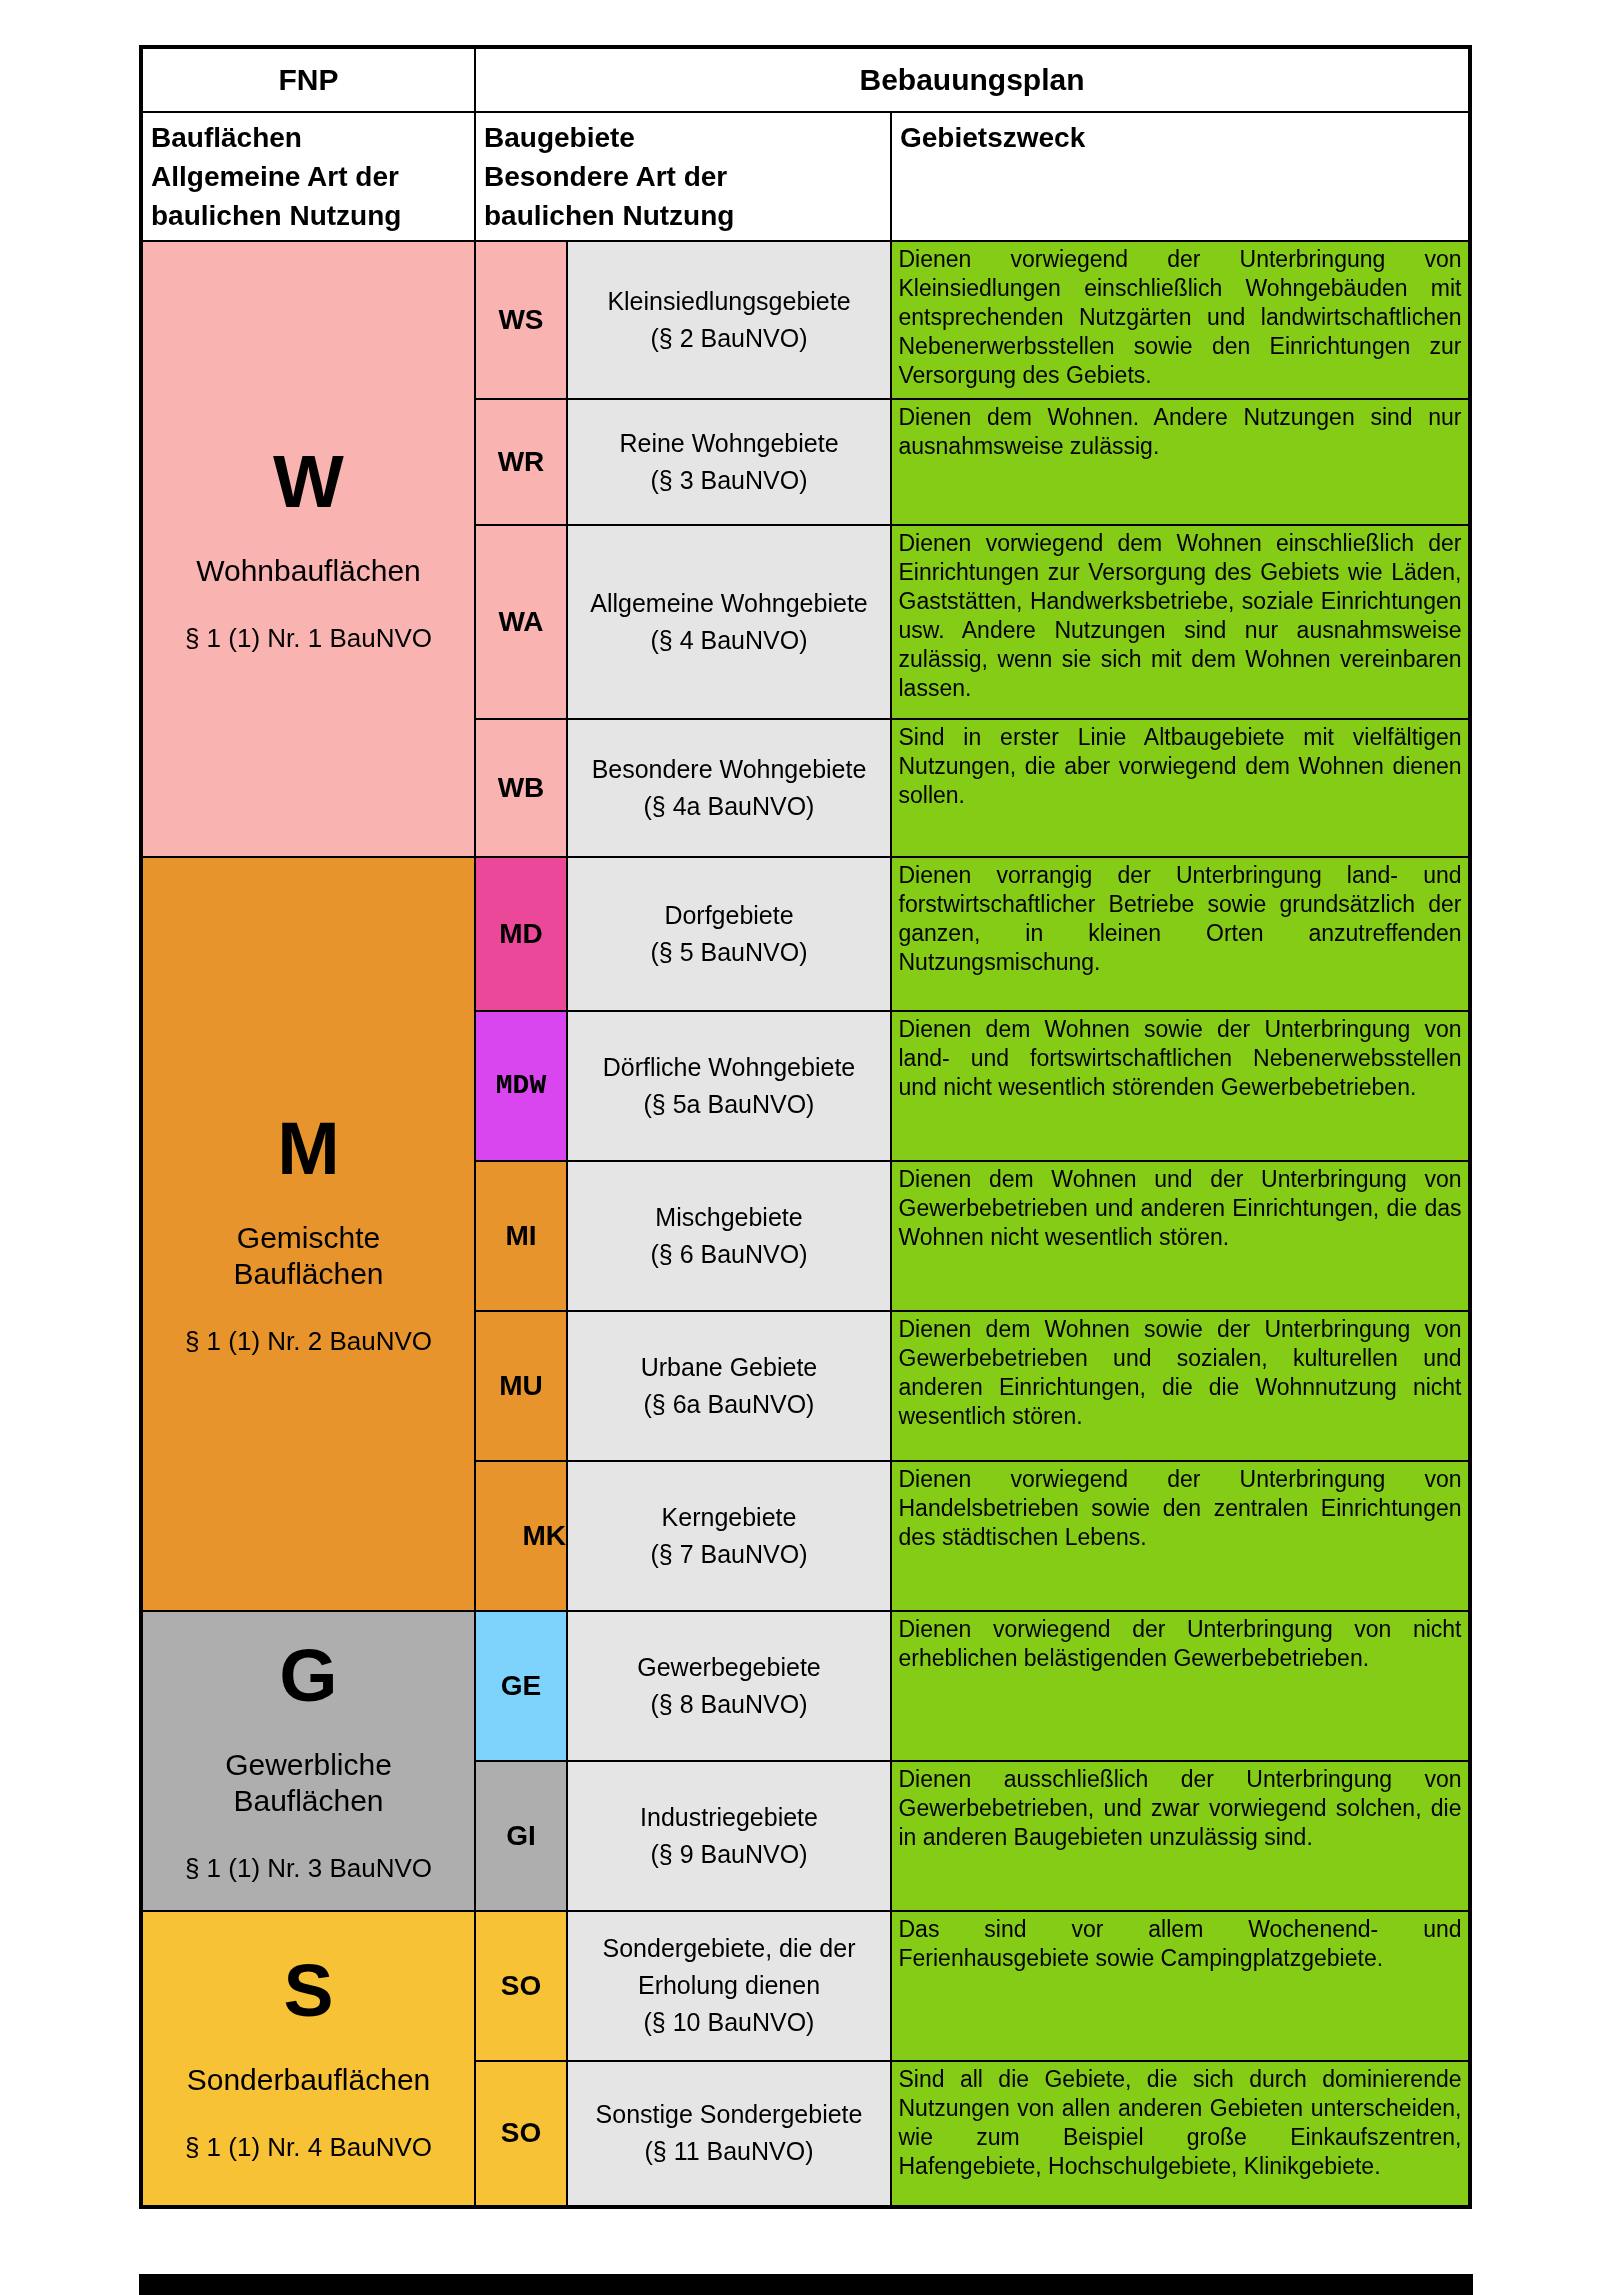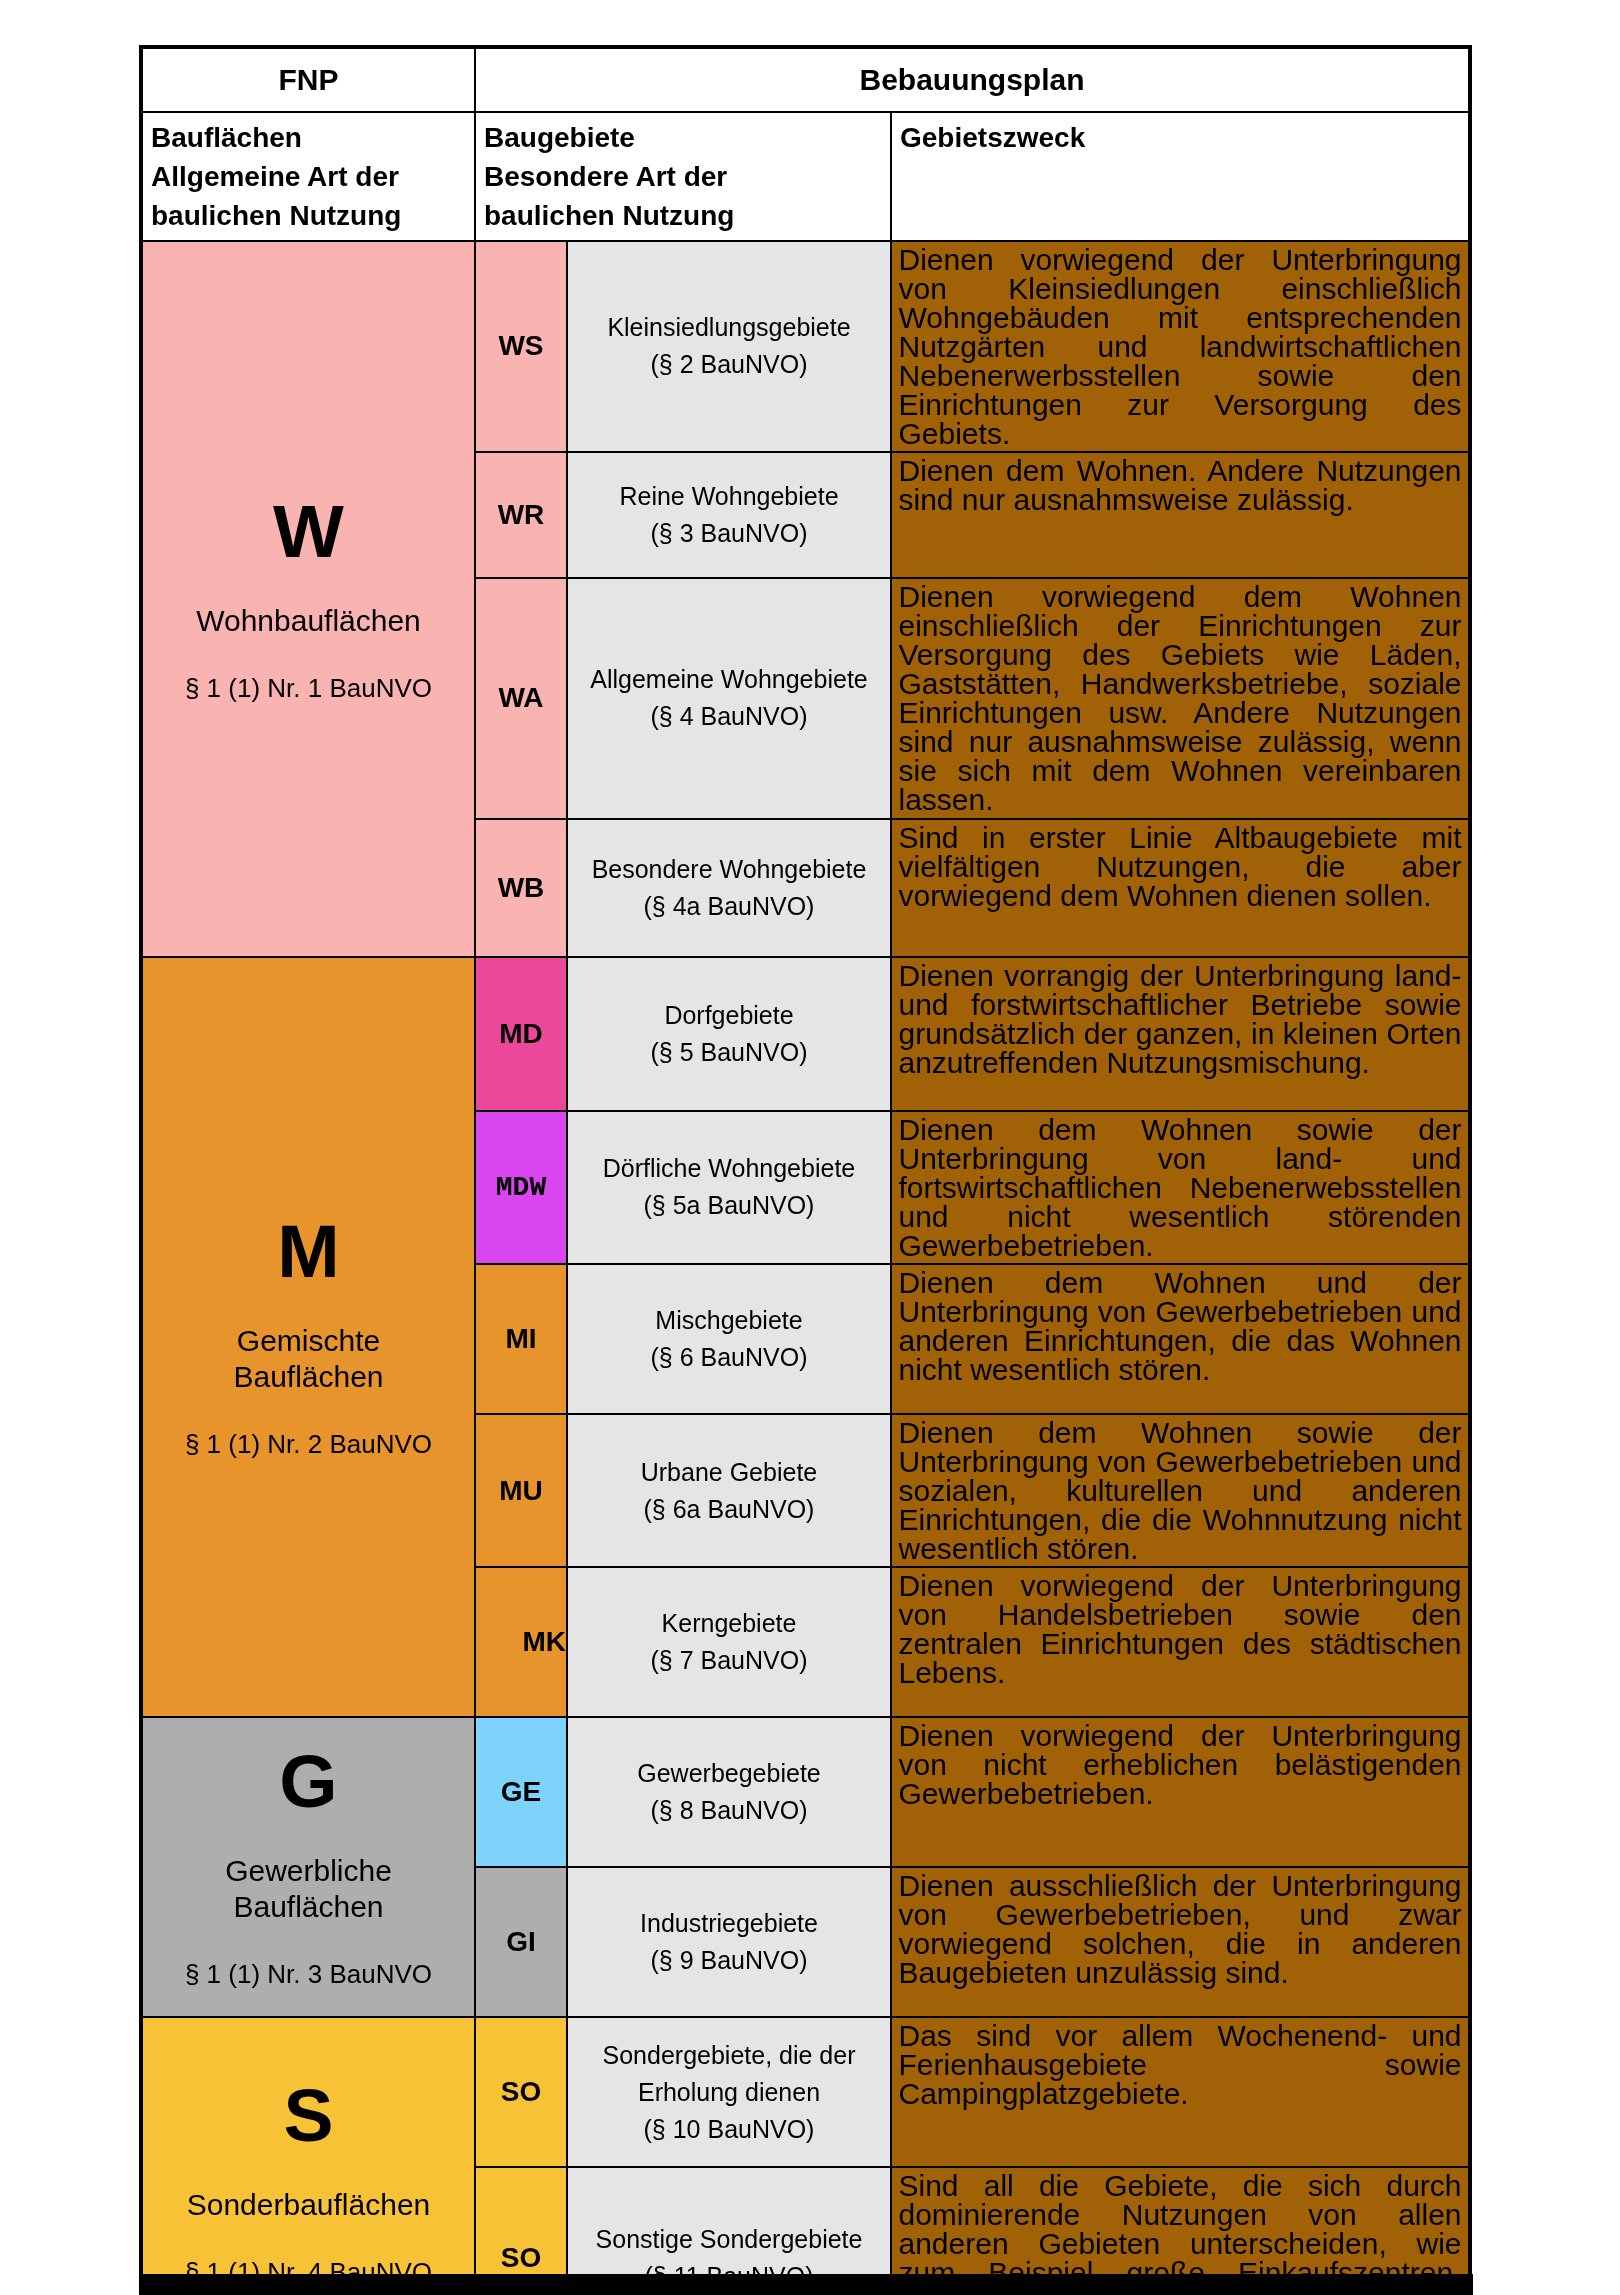--- a/index.html
+++ b/index.html
@@ -79,25 +79,25 @@
   
   td.area-cell {
     font-size: 25px; line-height: 37px;
     text-align: center; vertical-align: middle;
     white-space: pre-line;
     background: #e5e5e5;
   }
 
   
   td.purpose-cell {
-    font-size: 30px; line-height: 29px;
+    font-size: 23px; line-height: 29px;
     text-align: justify;
     vertical-align: top;
     padding: 3.2px 6.5px 3.2px 6.5px;
-    background: #a16207;
+    background: #84cc16;
   }
 
   .footer-bar {
     position: absolute;
     left: 139px; top: 2274px;
     width: 1334px; height: 21px;
   }
 </style>
 </head>
 <body>

